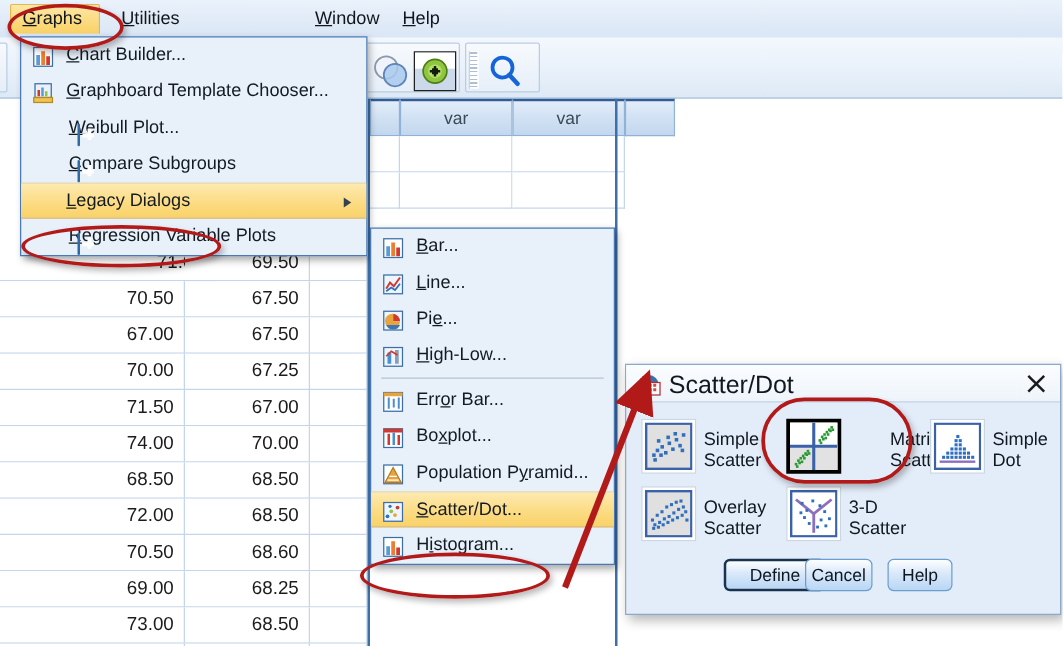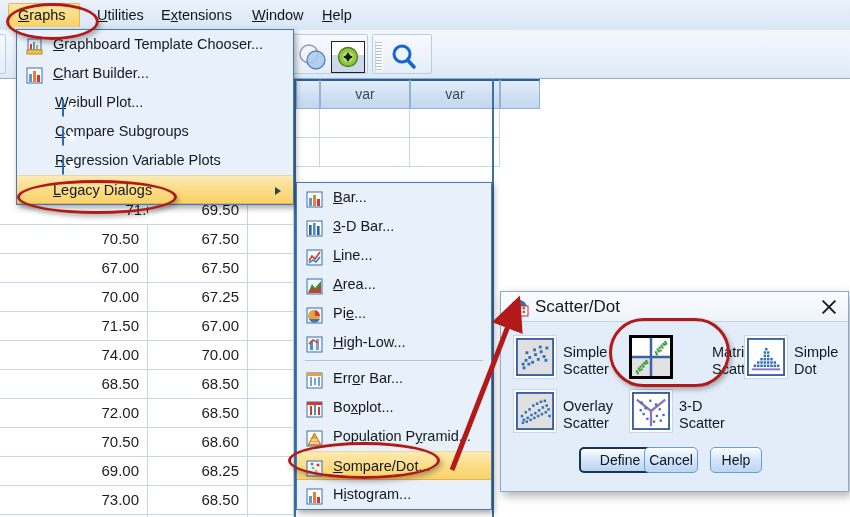--- a/index.html
+++ b/index.html
@@ -100,21 +100,21 @@
     position:absolute;
     background:#e3edf9;border:1px solid #8ba9c9;
     box-shadow:3px 4px 9px rgba(0,0,0,.3);
     box-sizing:border-box;
   }
   .dlgtitle{
     position:absolute;left:0;top:0;right:0;height:30px;
     background:linear-gradient(to bottom,#fbfdff,#eef4fb);
     border-bottom:1px solid #c3d3e4;box-sizing:border-box;
   }
-  .dlgtitle .t{position:absolute;left:34px;top:5px;font-size:17px;color:#12181f;}
+  .dlgtitle .t{position:absolute;left:34px;top:5px;font-size:20px;color:#12181f;}
   .closex{position:absolute;right:10px;top:6px;width:18px;height:18px;}
   .closex:before,.closex:after{content:"";position:absolute;left:8px;top:0;width:2px;height:18px;background:#1b1b1b;}
   .closex:before{transform:rotate(45deg);} .closex:after{transform:rotate(-45deg);}
 
   .thumbwrap{position:absolute;width:44px;height:44px;box-sizing:border-box;
     background:#ffffff;border:1px solid #c9d6e3;padding:2px;}
   .thumbwrap.sel{border:3px solid #000000;padding:0;}
   .thumb{width:100%;height:100%;display:block;}
   .opt{position:absolute;font-size:14.5px;color:#101820;line-height:17px;}
 
@@ -132,21 +132,20 @@
   svg.ann{position:absolute;left:0;top:0;width:850px;height:517px;pointer-events:none;}
 </style>
 </head>
 <body>
 
 <div id="root">
 
   <div class="menubar">
     <div class="mi active" style="left:8px;width:72px;"><u>G</u><span>raphs</span></div>
     <div class="mi" style="left:88px;"><u>U</u><span>tilities</span></div>
-    <div class="mi" style="left:152px;">E<u>x</u><span>tensions</span></div>
     <div class="mi" style="left:243px;"><u>W</u><span>indow</span></div>
     <div class="mi" style="left:313px;"><u>H</u><span>elp</span></div>
   </div>
 
   <div class="toolbar">
 
     <div class="tbgroup" style="left:-18px;width:24px;"></div>
 
     <div class="tbgroup" style="left:292px;width:76px;">
 
@@ -235,101 +234,82 @@
 
     <div class="vline" style="left:294px;top:0;width:2px;height:438px;"></div>
     <div class="vline" style="left:492px;top:0;width:2px;height:438px;"></div>
   </div>
 
   <div class="menu" style="left:16px;top:29px;width:278px;">
 
     <div class="row">
       <span class="ico">
         <svg width="17" height="17" viewBox="0 0 17 17">
+            <rect x="1" y="1" width="15" height="15" fill="#fff" stroke="#3a6ea5"></rect>
+            <rect x="3" y="7" width="3" height="8" fill="#5b9bd5"></rect>
+            <rect x="7" y="4" width="3" height="11" fill="#ed7d31"></rect>
+            <rect x="11" y="8" width="3" height="7" fill="#d2382c"></rect>
+          </svg>
+      </span>
+      <u>C</u><span>hart Builder...</span>
+    </div>
+
+    <div class="row">
+      <span class="ico">
+        <svg width="17" height="17" viewBox="0 0 17 17">
             <rect x="2" y="1" width="13" height="11" fill="#eaf1fa" stroke="#3a6ea5"></rect>
             <rect x="4" y="6" width="2" height="5" fill="#d2382c"></rect>
             <rect x="7" y="4" width="2" height="7" fill="#5b9bd5"></rect>
             <rect x="10" y="7" width="2" height="4" fill="#8dc63f"></rect>
             <rect x="1" y="12" width="15" height="4" fill="#f2c14e" stroke="#b58a20"></rect>
           </svg>
       </span>
       <u>G</u><span>raphboard Template Chooser...</span>
     </div>
 
     <div class="row">
+      <span class="ico plusico"></span>
+      <u>W</u><span>eibull Plot...</span>
+    </div>
+
+    <div class="row">
+      <span class="ico plusico"></span>
+      <u>C</u><span>ompare Subgroups</span>
+    </div>
+
+    <div class="row hl">
+      <u>L</u><span>egacy Dialogs</span>
+      <span class="arrowR"></span>
+    </div>
+
+    <div class="row">
+      <span class="ico plusico"></span>
+      <u>R</u><span>egression Variable Plots</span>
+    </div>
+  </div>
+
+  <div class="menu" style="left:296px;top:182px;width:196px;">
+    <div class="row">
       <span class="ico">
         <svg width="17" height="17" viewBox="0 0 17 17">
             <rect x="1" y="1" width="15" height="15" fill="#fff" stroke="#3a6ea5"></rect>
             <rect x="3" y="7" width="3" height="8" fill="#5b9bd5"></rect>
             <rect x="7" y="4" width="3" height="11" fill="#ed7d31"></rect>
             <rect x="11" y="8" width="3" height="7" fill="#d2382c"></rect>
           </svg>
-      </span>
-      <u>C</u><span>hart Builder...</span>
-    </div>
-
-    <div class="row">
-      <span class="ico plusico"></span>
-      <u>W</u><span>eibull Plot...</span>
-    </div>
-
-    <div class="row">
-      <span class="ico plusico"></span>
-      <u>C</u><span>ompare Subgroups</span>
-    </div>
-
-    <div class="row">
-      <span class="ico plusico"></span>
-      <u>R</u><span>egression Variable Plots</span>
-    </div>
-
-    <div class="row hl">
-      <u>L</u><span>egacy Dialogs</span>
-      <span class="arrowR"></span>
-    </div>
-  </div>
-
-  <div class="menu" style="left:296px;top:182px;width:196px;">
-    <div class="row">
-      <span class="ico">
-        <svg width="17" height="17" viewBox="0 0 17 17">
-            <rect x="1" y="1" width="15" height="15" fill="#fff" stroke="#3a6ea5"></rect>
-            <rect x="3" y="7" width="3" height="8" fill="#5b9bd5"></rect>
-            <rect x="7" y="4" width="3" height="11" fill="#ed7d31"></rect>
-            <rect x="11" y="8" width="3" height="7" fill="#d2382c"></rect>
-          </svg>
       </span><u>B</u><span>ar...</span>
-    </div>
-    <div class="row">
-      <span class="ico">
-        <svg width="17" height="17" viewBox="0 0 17 17">
-            <rect x="1" y="1" width="15" height="15" fill="#fff" stroke="#3a6ea5"></rect>
-            <rect x="3" y="5" width="2.6" height="10" fill="#2f5fa8"></rect>
-            <rect x="7" y="3" width="2.6" height="12" fill="#4a8fd0"></rect>
-            <rect x="11" y="6" width="2.6" height="9" fill="#2f5fa8"></rect>
-          </svg>
-      </span><u>3</u><span>-D Bar...</span>
     </div>
     <div class="row">
       <span class="ico">
         <svg width="17" height="17" viewBox="0 0 17 17">
             <rect x="1" y="1" width="15" height="15" fill="#eef5fc" stroke="#3a6ea5"></rect>
             <polyline points="3,12 6,7 9,10 14,3" fill="none" stroke="#d2382c" stroke-width="1.6"></polyline>
             <polyline points="3,14 7,11 10,13 14,8" fill="none" stroke="#2f6fc0" stroke-width="1.4"></polyline>
           </svg>
       </span><u>L</u><span>ine...</span>
-    </div>
-    <div class="row">
-      <span class="ico">
-        <svg width="17" height="17" viewBox="0 0 17 17">
-            <rect x="1" y="1" width="15" height="15" fill="#eef5fc" stroke="#3a6ea5"></rect>
-            <polygon points="2,15 6,6 9,10 15,3 15,15" fill="#3f8f3a"></polygon>
-            <polygon points="2,15 6,9 10,12 15,7 15,15" fill="#d2382c" opacity=".85"></polygon>
-          </svg>
-      </span><u>A</u><span>rea...</span>
     </div>
     <div class="row">
       <span class="ico">
         <svg width="17" height="17" viewBox="0 0 17 17">
             <rect x="1" y="1" width="15" height="15" fill="#eef5fc" stroke="#3a6ea5"></rect>
             <path d="M8.5 9 L8.5 3 A6 6 0 0 1 14 9 Z" fill="#d2382c"></path>
             <path d="M8.5 9 L14 9 A6 6 0 1 1 8.5 3 Z" fill="#e8a33d"></path>
             <path d="M3 12 L14 12 A6 6 0 0 1 3 12 Z" fill="#3f74b5"></path>
           </svg>
       </span>Pi<u>e</u><span>...</span>
@@ -380,21 +360,21 @@
     <div class="row hl">
       <span class="ico">
         <svg width="17" height="17" viewBox="0 0 17 17">
             <rect x="1" y="1" width="15" height="15" fill="#eef5fc" stroke="#3a6ea5"></rect>
             <circle cx="4" cy="12" r="1.5" fill="#2f6fc0"></circle>
             <circle cx="7" cy="8" r="1.5" fill="#8dc63f"></circle>
             <circle cx="10" cy="11" r="1.5" fill="#e8a33d"></circle>
             <circle cx="12" cy="5" r="1.5" fill="#d2382c"></circle>
             <circle cx="6" cy="4" r="1.3" fill="#2f6fc0"></circle>
           </svg>
-      </span><u>S</u><span>ompare/Dot...</span>
+      </span><u>S</u><span>catter/Dot...</span>
     </div>
     <div class="row">
       <span class="ico">
         <svg width="17" height="17" viewBox="0 0 17 17">
             <rect x="1" y="1" width="15" height="15" fill="#fff" stroke="#3a6ea5"></rect>
             <rect x="3" y="8" width="3" height="7" fill="#5b9bd5"></rect>
             <rect x="7" y="4" width="3" height="11" fill="#ed7d31"></rect>
             <rect x="11" y="9" width="3" height="6" fill="#d2382c"></rect>
           </svg>
       </span>H<u>i</u><span>stogram...</span>

